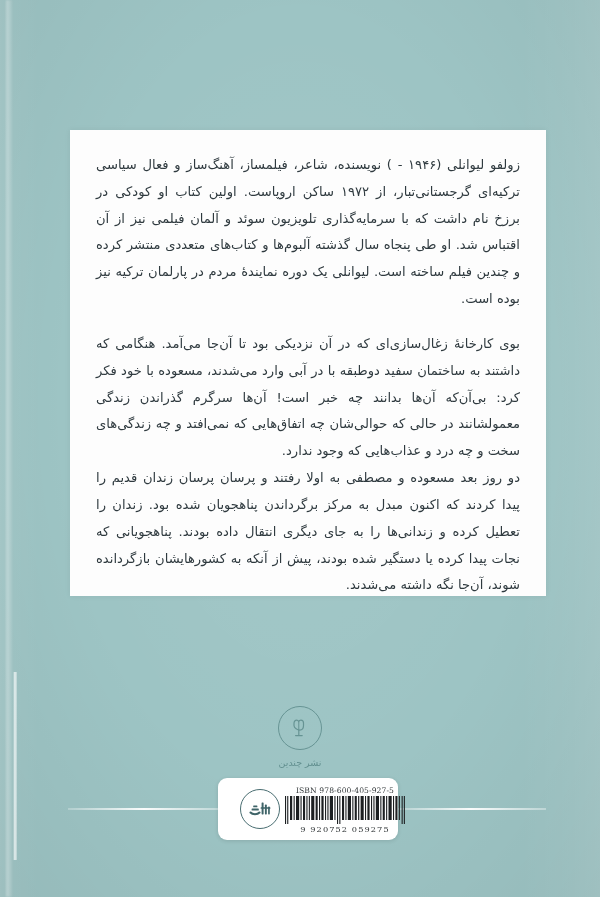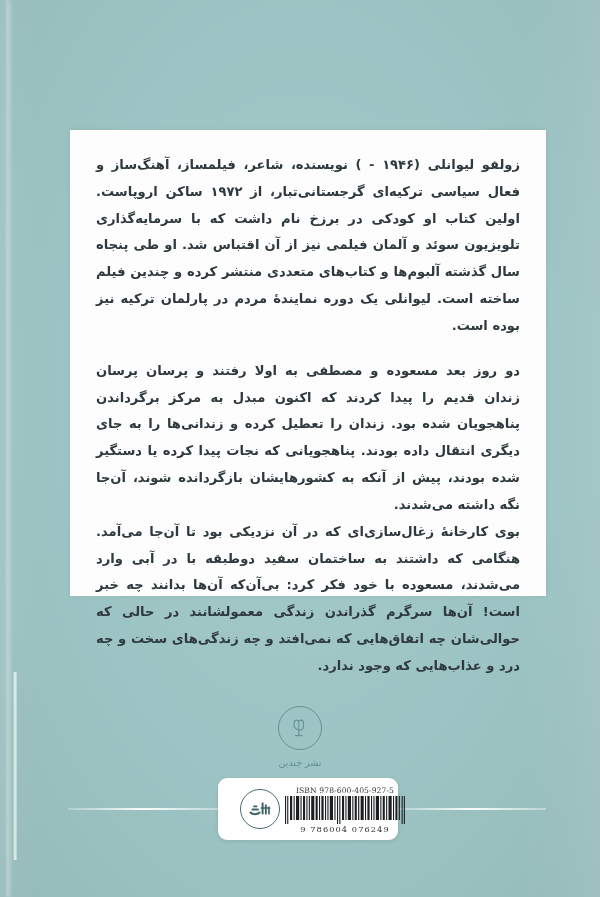--- a/index.html
+++ b/index.html
@@ -72,21 +72,20 @@
 
   
   .text-panel {
     position: absolute;
     left: 70px;
     top: 130px;
     width: 476px;
     height: 466px;
     background: #fdfdfd;
     box-shadow: 0 0 6px rgba(0,0,0,0.06);
-    font-weight: bold;
   }
   .text-inner {
     direction: rtl;
     text-align: justify;
     padding: 22px 26px 18px 26px;
     color: #2f3a3f;
     font-family: "DejaVu Sans", sans-serif;
     font-size: 13.1px;
     line-height: 2.05;
   }
@@ -208,22 +207,22 @@
 <div class="cover">
 
   <div class="sheen"></div>
   <div class="vignette"></div>
   <div class="spine-edge2"></div>
   <div class="spine-edge"></div>
 
   <div class="text-panel">
     <div class="text-inner">
       <p class="para">زولفو لیوانلی (۱۹۴۶ - ) نویسنده، شاعر، فیلمساز، آهنگ‌ساز و فعال سیاسی ترکیه‌ای گرجستانی‌تبار، از ۱۹۷۲ ساکن اروپاست. اولین کتاب او کودکی در برزخ نام داشت که با سرمایه‌گذاری تلویزیون سوئد و آلمان فیلمی نیز از آن اقتباس شد. او طی پنجاه سال گذشته آلبوم‌ها و کتاب‌های متعددی منتشر کرده و چندین فیلم ساخته است. لیوانلی یک دوره نمایندهٔ مردم در پارلمان ترکیه نیز بوده است.</p>
+      <p class="para tight">بوی کارخانهٔ زغال‌سازی‌ای که در آن نزدیکی بود تا آن‌جا می‌آمد. هنگامی که داشتند به ساختمان سفید دوطبقه با در آبی وارد می‌شدند، مسعوده با خود فکر کرد: بی‌آن‌که آن‌ها بدانند چه خبر است! آن‌ها سرگرم گذراندن زندگی معمولشانند در حالی که حوالی‌شان چه اتفاق‌هایی که نمی‌افتد و چه زندگی‌های سخت و چه درد و عذاب‌هایی که وجود ندارد.</p>
       <p class="para tight">دو روز بعد مسعوده و مصطفی به اولا رفتند و پرسان پرسان زندان قدیم را پیدا کردند که اکنون مبدل به مرکز برگرداندن پناهجویان شده بود. زندان را تعطیل کرده و زندانی‌ها را به جای دیگری انتقال داده بودند. پناهجویانی که نجات پیدا کرده یا دستگیر شده بودند، پیش از آنکه به کشورهایشان بازگردانده شوند، آن‌جا نگه داشته می‌شدند.</p>
-      <p class="para tight">بوی کارخانهٔ زغال‌سازی‌ای که در آن نزدیکی بود تا آن‌جا می‌آمد. هنگامی که داشتند به ساختمان سفید دوطبقه با در آبی وارد می‌شدند، مسعوده با خود فکر کرد: بی‌آن‌که آن‌ها بدانند چه خبر است! آن‌ها سرگرم گذراندن زندگی معمولشانند در حالی که حوالی‌شان چه اتفاق‌هایی که نمی‌افتد و چه زندگی‌های سخت و چه درد و عذاب‌هایی که وجود ندارد.</p>
     </div>
   </div>
 
   <div class="publisher">
     <div class="pub-circle">
       <svg width="26" height="26" viewBox="0 0 26 26" aria-hidden="true">
 
         <path d="M7 8.2 C7 6.4 8.2 5.2 9.6 5.2 C10.6 5.2 11.4 5.8 11.8 6.7
                  C12.1 5.7 12.9 5.1 13.9 5.1 C15.3 5.1 16.5 6.3 16.5 8.1
                  L16.5 10.6 C16.5 13.2 14.9 15.1 12.8 15.1
@@ -295,17 +294,17 @@
           <rect x="102.1" y="0" width="1.1" height="24"></rect>
           <rect x="104.5" y="0" width="3.2" height="24"></rect>
           <rect x="109" y="0" width="1.1" height="24"></rect>
           <rect x="111.4" y="0" width="2.1" height="24"></rect>
           <rect x="114.8" y="0" width="1.1" height="24"></rect>
           <rect x="117.6" y="0" width="1.1" height="28"></rect>
           <rect x="119.8" y="0" width="1.1" height="28"></rect>
         </g>
       </svg>
 
-      <div class="bc-digits">9 786004 076249</div>
+      <div class="bc-digits">9 920752 059275</div>
     </div>
   </div>
 
 </div>
 
 </body></html>

